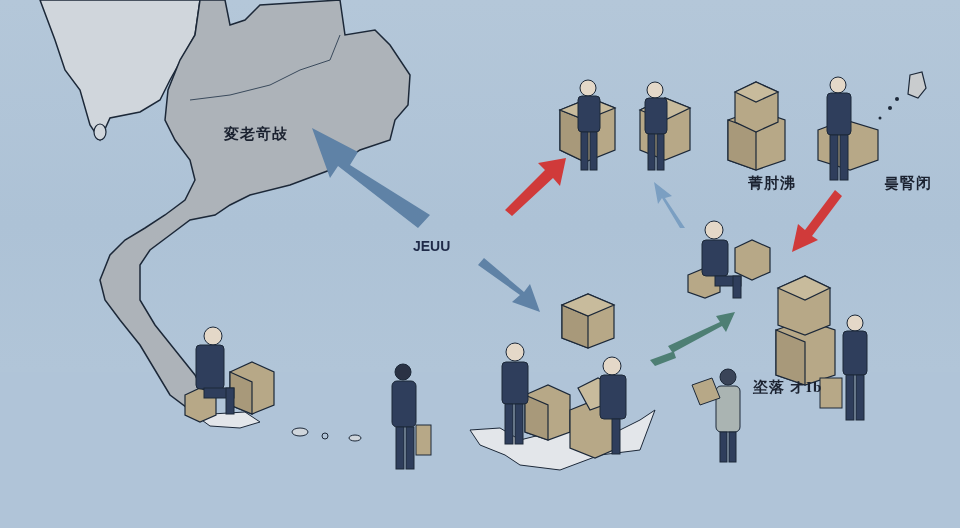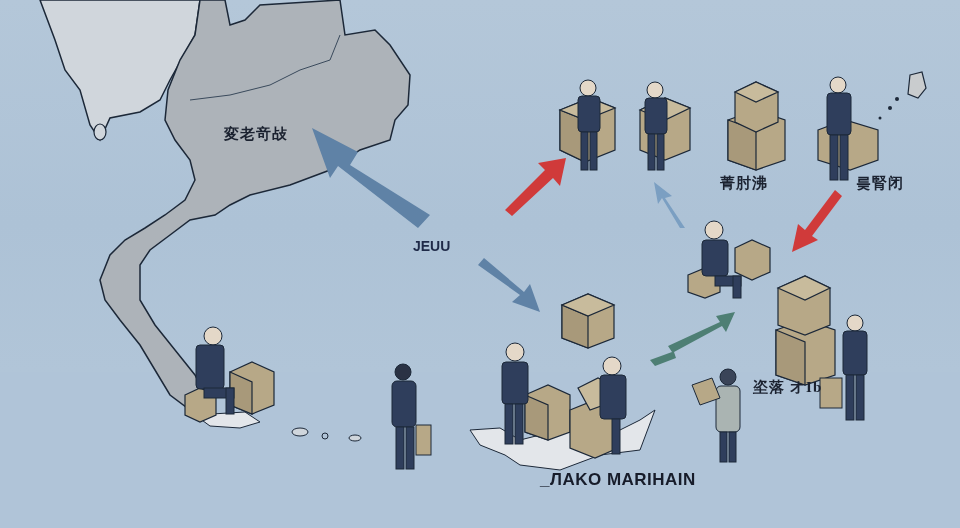--- a/index.html
+++ b/index.html
@@ -143,17 +143,16 @@
 
       <circle cx="213" cy="336" r="9" fill="#e4d8c8"></circle>
         <rect x="196" y="345" width="28" height="44" rx="4" fill="#2f3e5c"></rect>
         <rect x="204" y="388" width="30" height="10" fill="#2f3e5c"></rect>
         <rect x="226" y="388" width="8" height="26" fill="#2f3e5c"></rect>
     </g>
   </svg>
 
   <div class="label cjk" style="left:224px;top:125px;">変老竒敁</div>
   <div class="label big" style="left:413px;top:238px;">JEUU</div>
-  <div class="label cjk" style="left:720px;top:174px;">菁肘沸</div>
-  <div class="label cjk" style="left:856px;top:174px;">릊腎闭</div>
+  <div class="label cjk" style="left:748px;top:174px;">菁肘沸</div>
+  <div class="label cjk" style="left:884px;top:174px;">릊腎闭</div>
   <div class="label cjk" style="left:753px;top:378px;font-family:Liberation Serif, serif;">垐落 オIb</div>
-  <div class="label bottom" style="left:540px;top:470px;">_ЛAKO MARIHAIN</div>
 </div>
 
 </body></html>

